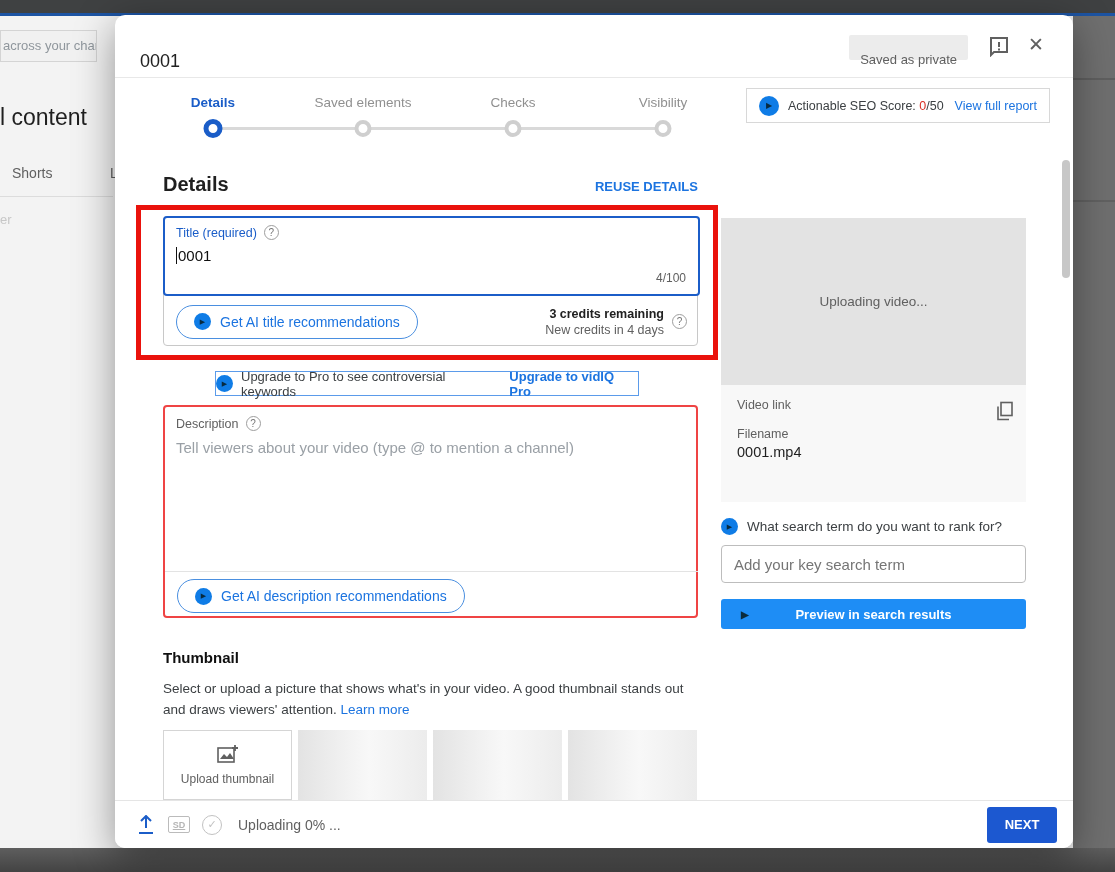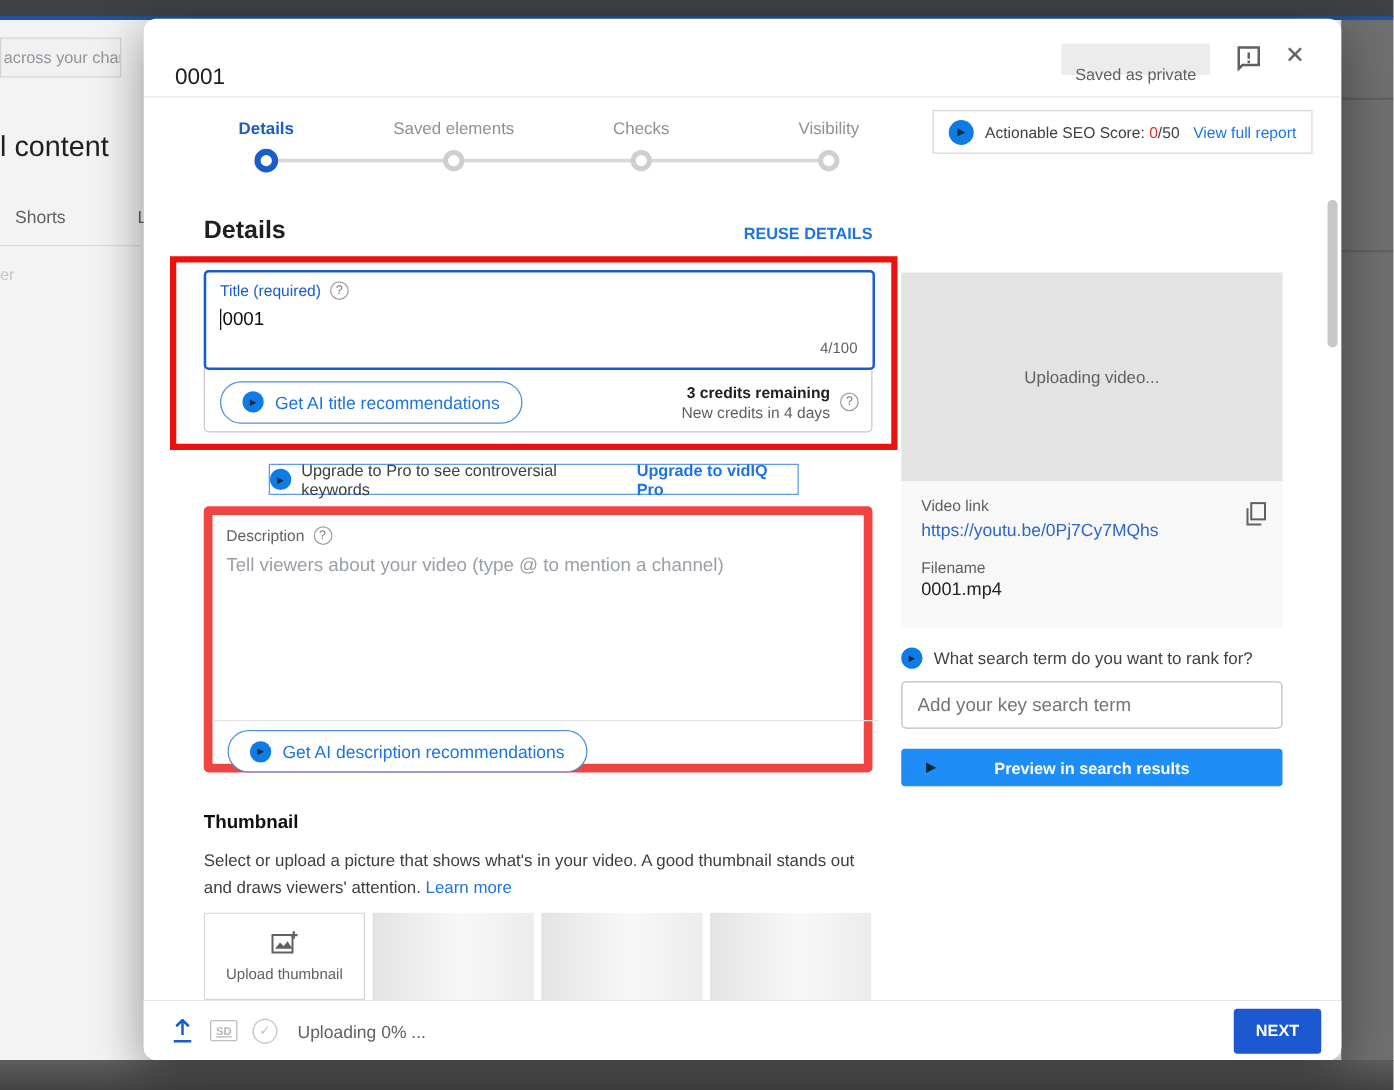--- a/index.html
+++ b/index.html
@@ -69,21 +69,21 @@
           align-items:center; gap:9px; padding:0 17px; font-size:14px; color:#1c74e0; cursor:pointer; white-space:nowrap; }
   .credits { margin-left:auto; text-align:right; line-height:16px; }
   .credits .b1 { font-size:12.5px; font-weight:bold; color:#212121; }
   .credits .b2 { font-size:12.5px; color:#606060; }
   .credits-q { margin-left:8px; }
 
   .upgrade { left:100px; top:356px; width:424px; height:25px; border:1px solid #5b9bea; background:#fff;
              display:flex; align-items:center; justify-content:center; gap:8px; font-size:13px; color:#3c4043; }
   .upgrade-link { font-weight:bold; color:#1c74e0; cursor:pointer; }
 
-  .desc-card { left:48px; top:390px; width:535px; height:213px; border:7px solid #ef4444; border-radius:4px; background:#fff; }
+  .desc-card { left:48px; top:390px; width:535px; height:213px; border:2px solid #ef4444; border-radius:4px; background:#fff; }
   .desc-label { left:11px; top:9px; font-size:12.5px; color:#606060; display:flex; align-items:center; gap:7px; }
   .desc-ph { left:11px; top:32px; font-size:15px; color:#9aa0a6; }
   .desc-div { left:0; top:164px; width:533px; height:1px; background:#e3e3e3; }
   .desc-ai { left:12px; top:172px; }
 
   .thumb-heading { left:48px; top:634px; font-size:15px; font-weight:bold; color:#0f0f0f; }
   .thumb-body { left:48px; top:663px; width:540px; font-size:13.5px; color:#3c4043; line-height:21px; }
   .learn { color:#1c74e0; cursor:pointer; }
   .thumb-row { left:48px; top:715px; width:540px; height:70px; display:flex; gap:6px; overflow:hidden; }
   .thumb-up { width:129px; height:70px; border:1px solid #d5d5d5; background:#fff; display:flex; flex-direction:column;
@@ -239,21 +239,20 @@
       </div>
       <div class="thumb-ph"></div>
       <div class="thumb-ph"></div>
       <div class="thumb-ph"></div>
     </div>
 
     <div class="abs preview">
       <div class="vid-area">Uploading video...</div>
       <div class="vid-info">
         <div class="lbl-sm">Video link</div>
-        <div class="vid-link">https://youtu.be/0Pj7Cy7MQhs</div>
         <div class="copy-ic">
           <svg width="19" height="21" viewBox="0 0 19 21">
               <rect x="6" y="1.5" width="11" height="13" fill="none" stroke="#606060" stroke-width="1.6"></rect>
               <path d="M3 5.5 v13 h11" fill="none" stroke="#606060" stroke-width="1.6"></path>
             </svg>
         </div>
         <div class="lbl-sm" style="margin-top:15px;">Filename</div>
         <div class="fname">0001.mp4</div>
       </div>
     </div>

